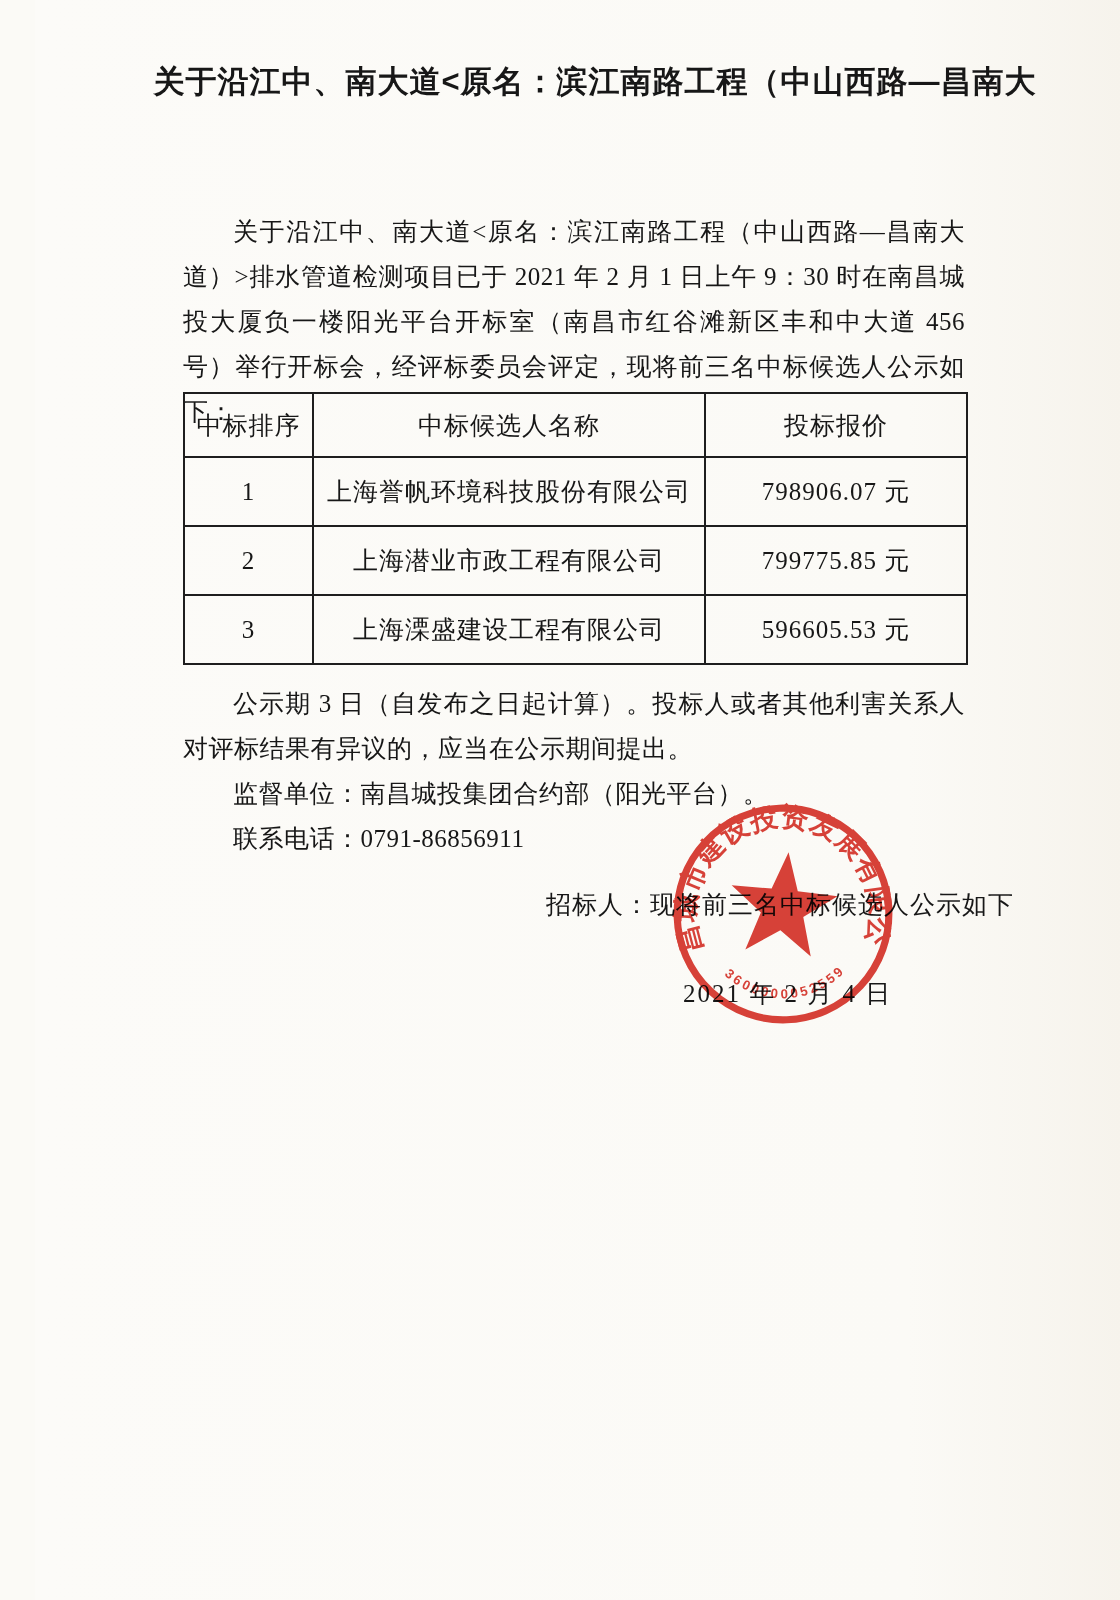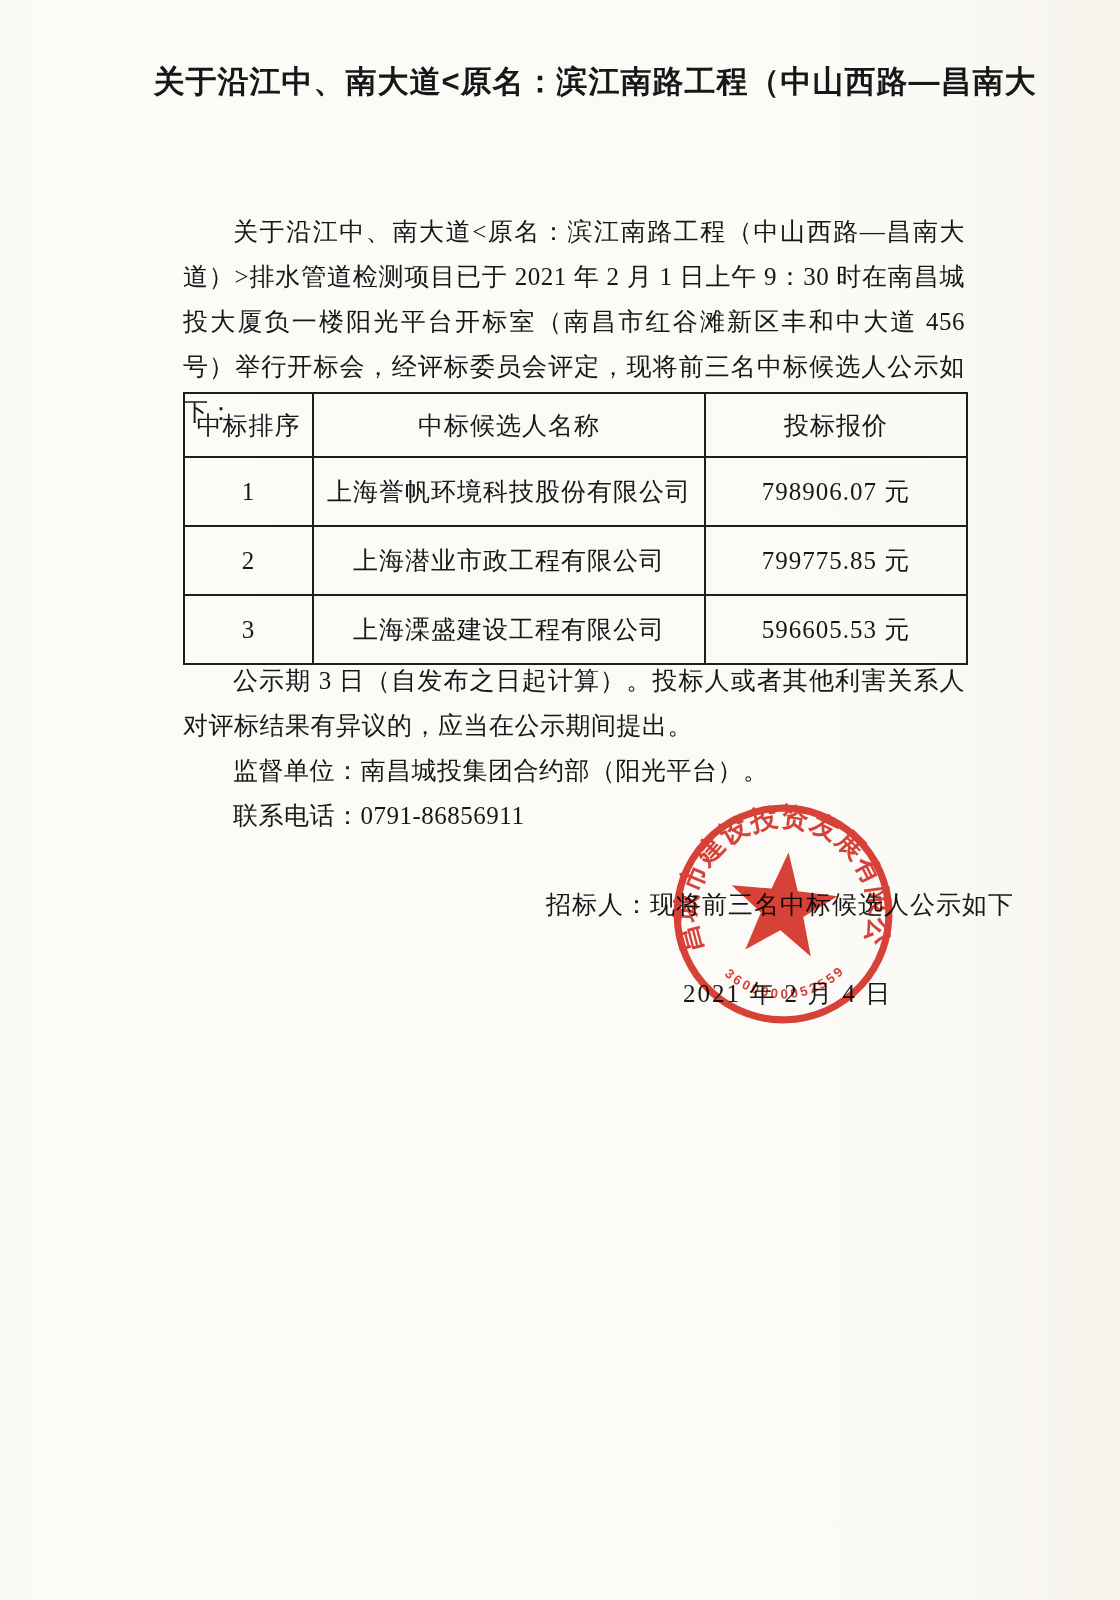--- a/index.html
+++ b/index.html
@@ -68,21 +68,21 @@
   }
   .bid-table th { height: 62px; }
   .bid-table td { height: 67px; }
   .col-rank  { width: 127px; }
   .col-name  { width: 390px; }
   .col-price { width: 260px; }
   .cell-name { padding-top: 10px; height: 57px !important; font-family: Liberation Serif, serif; }
   
   .lower-block {
     position: absolute;
-    top: 658px;
+    top: 681px;
     left: 148px;
     width: 782px;
     font-size: 25px;
     line-height: 45px;
   }
   .lower-block p {
     margin: 0;
     text-indent: 2em;
     text-align: justify;
     letter-spacing: 0.5px;

